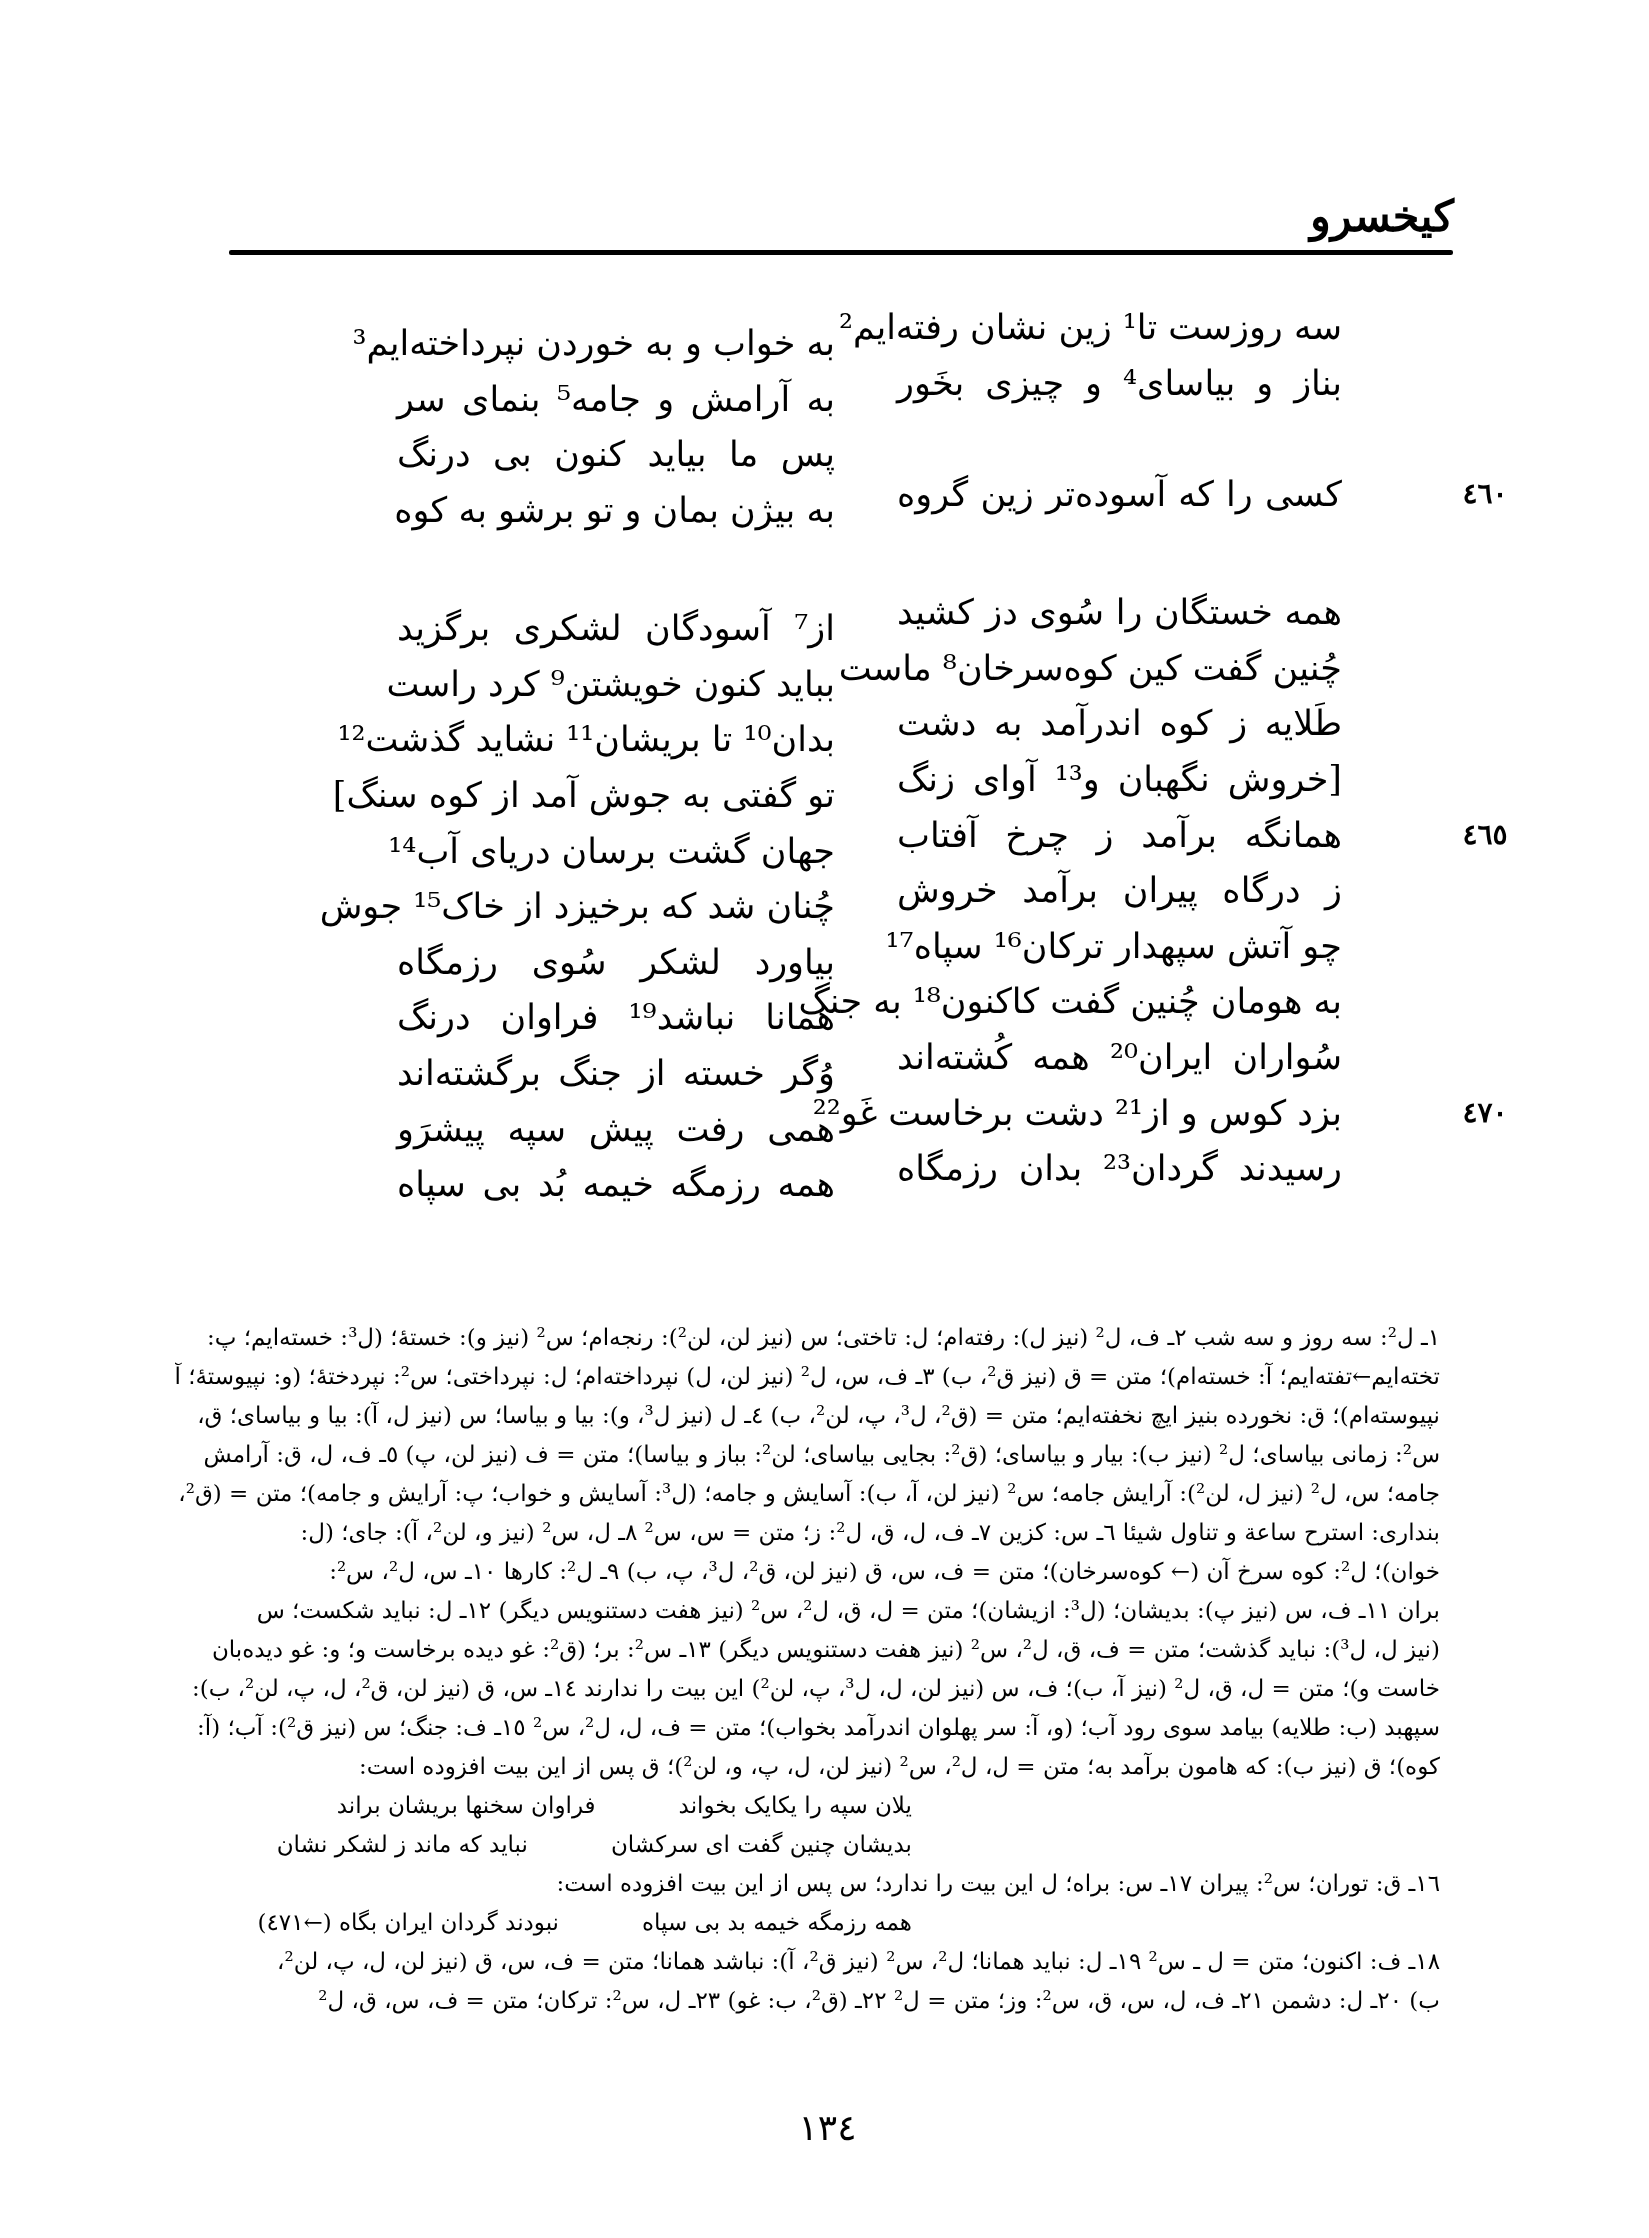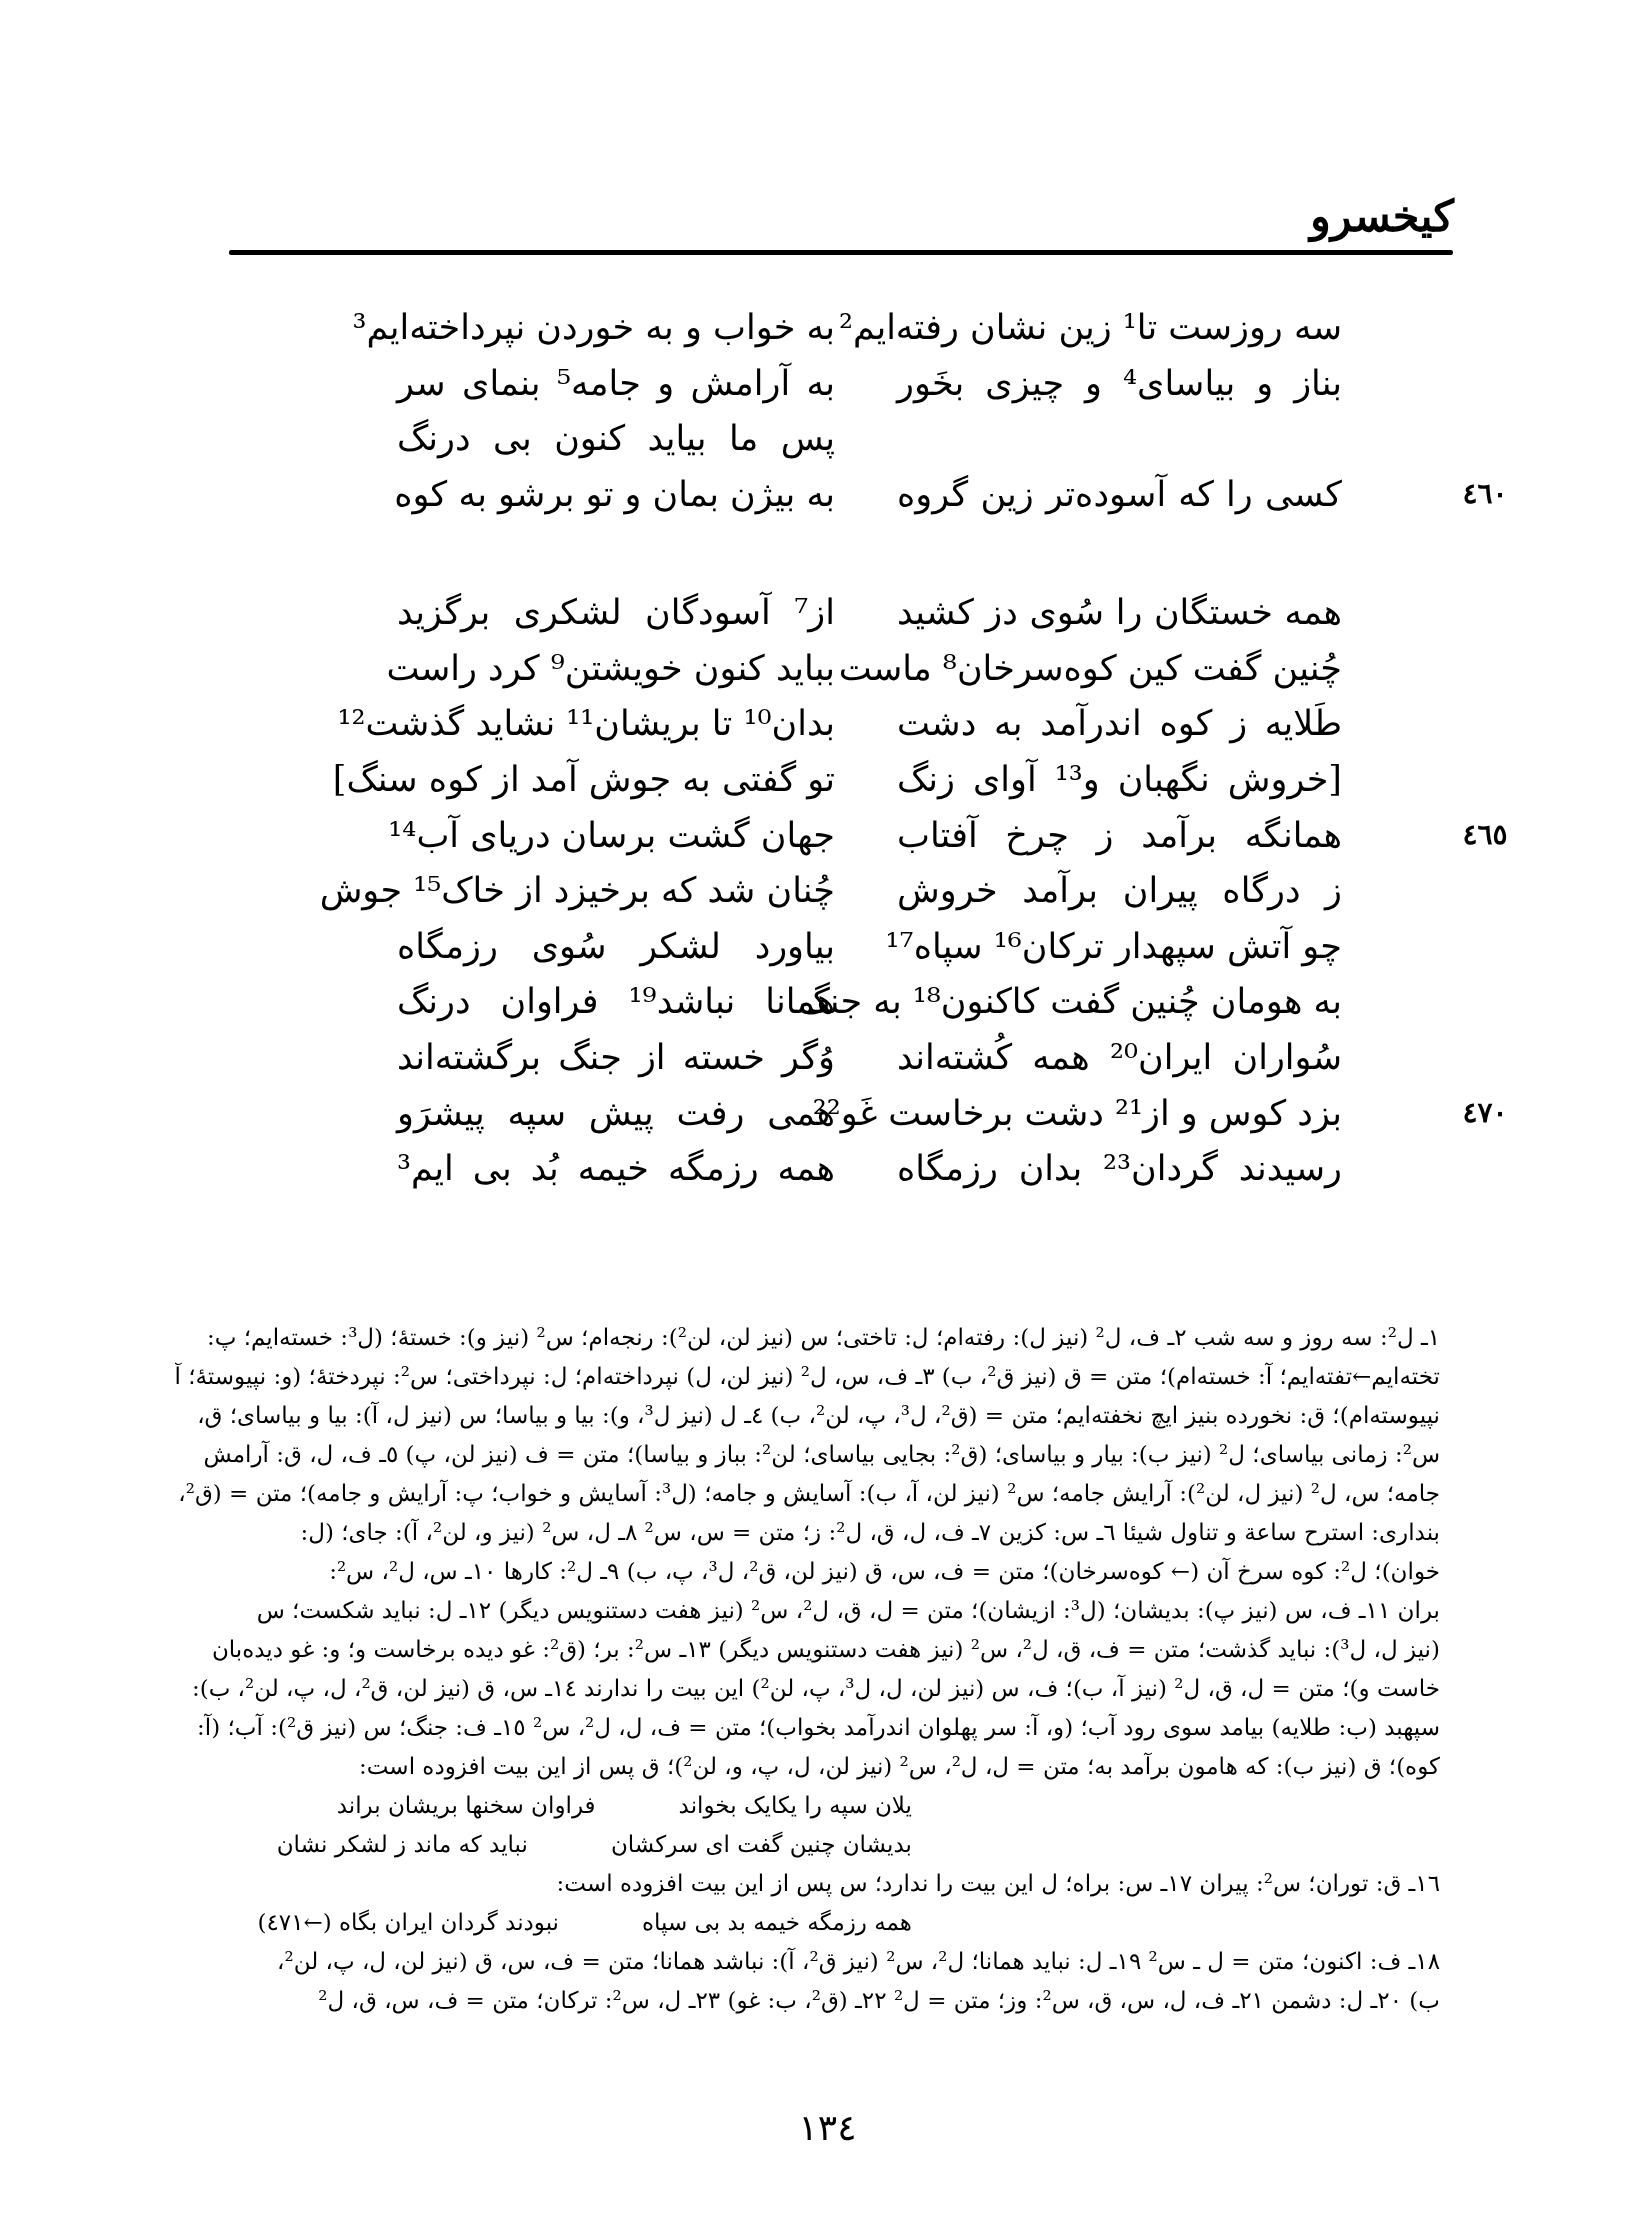--- a/index.html
+++ b/index.html
@@ -52,21 +52,21 @@
   }
   .hemistich {
     position: absolute;
     font-size: 35px;
     line-height: 56px;
     white-space: nowrap;
     text-align: justify;
     text-align-last: justify;
   }
   .hemi-right { right: 188px; width: 445px; }
-  .hemi-left  { right: 695px; width: 438px; }
+  .hemi-left  { right: 695px; width: 438px; margin-top: 16px; }
   .verse-num {
     position: absolute;
     right: 17px;
     width: 56px;
     font-size: 28px;
     line-height: 56px;
     font-weight: bold;
     text-align: center;
     direction: rtl;
   }
@@ -178,21 +178,21 @@
       <span class="hemistich hemi-left">وُگر خسته از جنگ برگشته‌اند</span>
     </div>
     <div class="couplet" style="top:786px">
       <span class="verse-num">٤٧٠</span>
       <span class="hemistich hemi-right">بزد کوس و از²¹ دشت برخاست غَو²²</span>
       <span class="hemistich hemi-left">همی رفت پیش سپه پیشرَو</span>
     </div>
     <div class="couplet" style="top:841px">
       <span class="verse-num"></span>
       <span class="hemistich hemi-right">رسیدند گردان²³ بدان رزمگاه</span>
-      <span class="hemistich hemi-left">همه رزمگه خیمه بُد بی ایم³</span>
+      <span class="hemistich hemi-left">همه رزمگه خیمه بُد بی سپاه</span>
     </div>
   </div>
 
   <div class="notes">
     <span class="note-line">١ـ ل²: سه روز و سه شب      ٢ـ ف، ل² (نیز ل): رفته‌ام؛ ل: تاختی؛ س (نیز لن، لن²): رنجه‌ام؛ س² (نیز و): خستهٔ؛ (ل³: خسته‌ایم؛ پ:</span>
     <span class="note-line">تخته‌ایم←تفته‌ایم؛ آ: خسته‌ام)؛ متن = ق (نیز ق²، ب)      ٣ـ ف، س، ل² (نیز لن، ل) نپرداخته‌ام؛ ل: نپرداختی؛ س²: نپردختهٔ؛ (و: نپیوستهٔ؛ آ:</span>
     <span class="note-line">نپیوسته‌ام)؛ ق: نخورده بنیز ایچ نخفته‌ایم؛ متن = (ق²، ل³، پ، لن²، ب)      ٤ـ ل (نیز ل³، و): بیا و بیاسا؛ س (نیز ل، آ): بیا و بیاسای؛ ق،</span>
     <span class="note-line">س²: زمانی بیاسای؛ ل² (نیز ب): بیار و بیاسای؛ (ق²: بجایی بیاسای؛ لن²: بباز و بیاسا)؛ متن = ف (نیز لن، پ)      ٥ـ ف، ل، ق: آرامش</span>
     <span class="note-line">جامه؛ س، ل² (نیز ل، لن²): آرایش جامه؛ س² (نیز لن، آ، ب): آسایش و جامه؛ (ل³: آسایش و خواب؛ پ: آرایش و جامه)؛ متن = (ق²، و)؛</span>
     <span class="note-line">بنداری: استرح ساعة و تناول شیئا      ٦ـ س: کزین      ٧ـ ف، ل، ق، ل²: ز؛ متن = س، س²      ٨ـ ل، س² (نیز و، لن²، آ): جای؛ (ل:</span>

